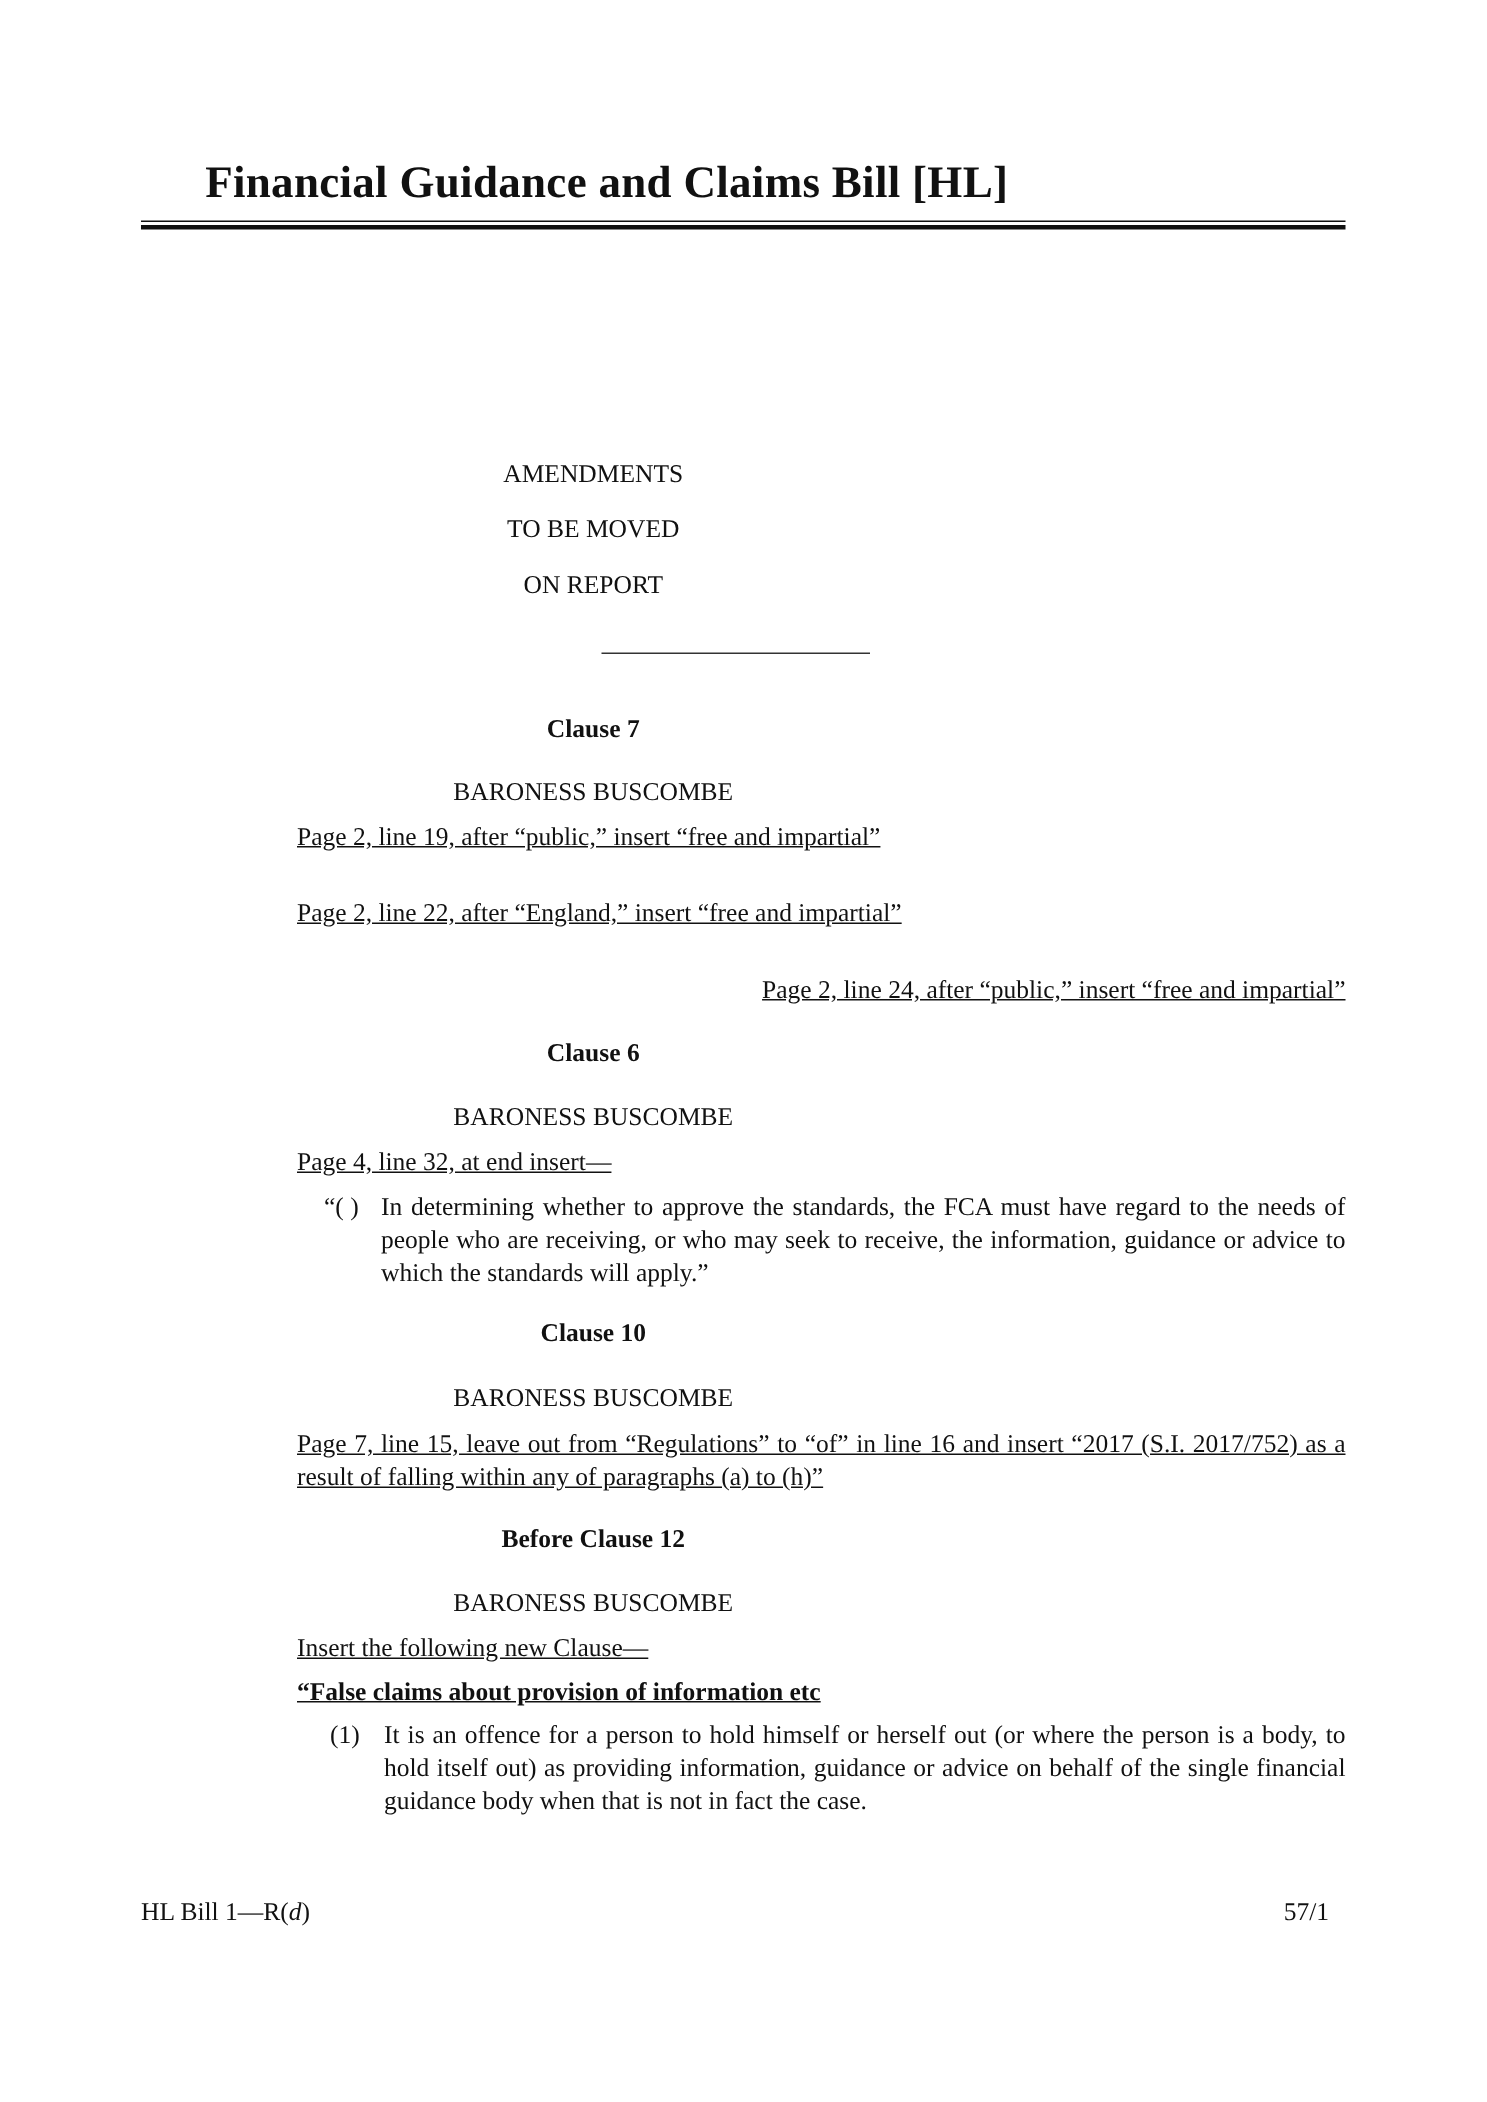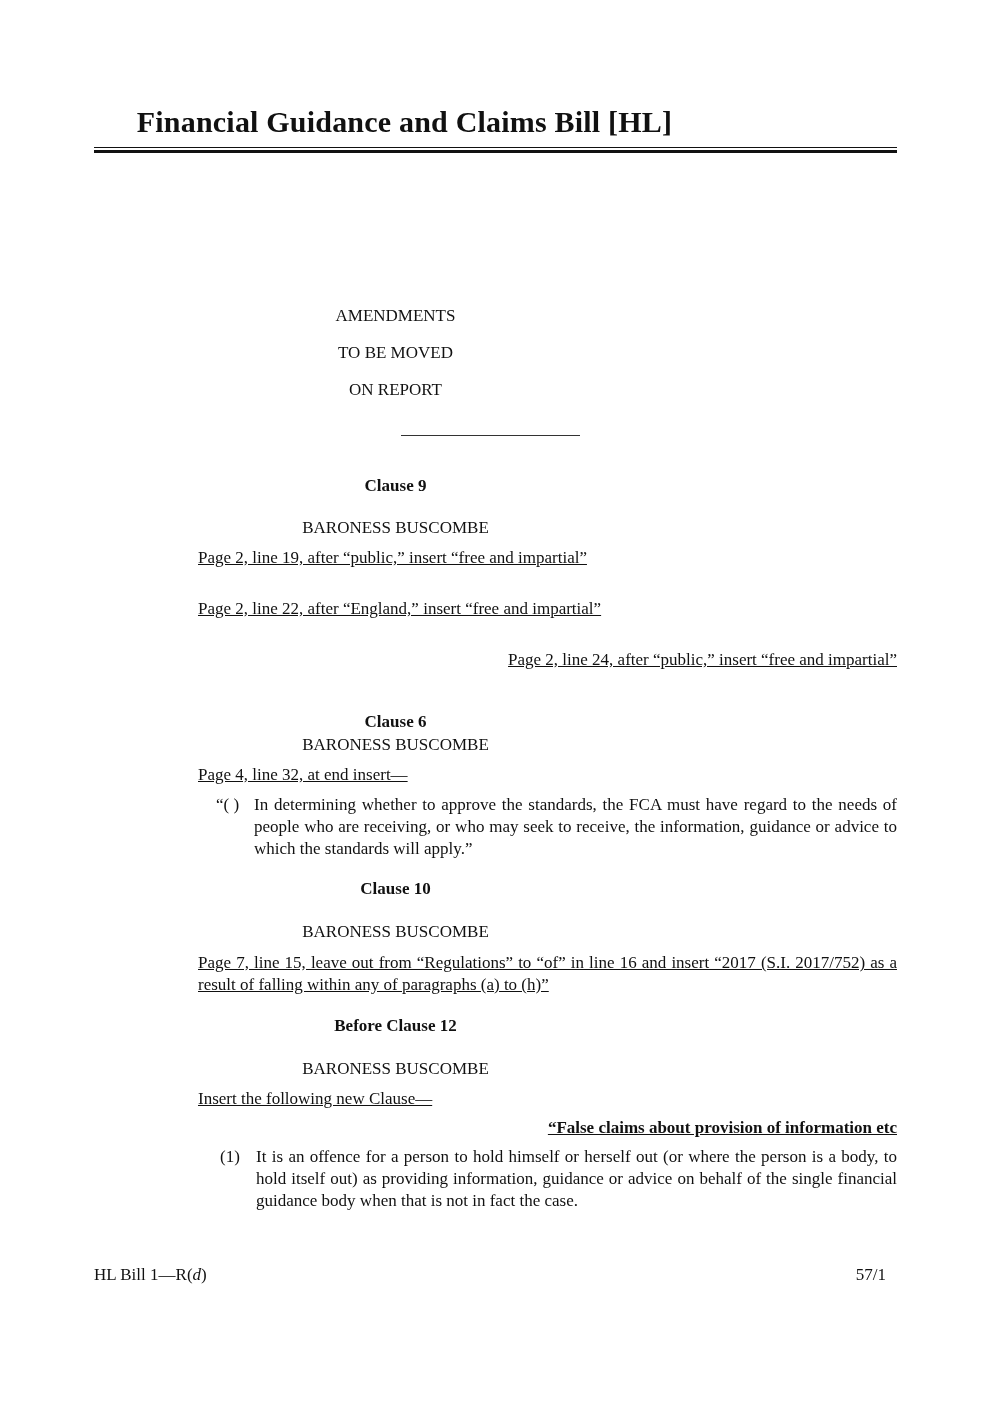--- a/index.html
+++ b/index.html
@@ -35,41 +35,41 @@
 
 <div class="abs title">Financial Guidance and Claims Bill [HL]</div>
 <div class="abs rule-thin"></div>
 <div class="abs rule-thick"></div>
 
 <div class="abs center heading" style="top:306px;">AMENDMENTS</div>
 <div class="abs center heading" style="top:343px;">TO BE MOVED</div>
 <div class="abs center heading" style="top:380px;">ON REPORT</div>
 <div class="abs short-rule"></div>
 
-<div class="abs center bold" style="top:476px;">Clause 9</div>
+<div class="abs center bold" style="top:476px;">Clause 7</div>
 <div class="abs center" style="top:518px;">BARONESS BUSCOMBE</div>
 <div class="abs para" style="top:547px;">Page 2, line 19, after “public,” insert “free and impartial”</div>
 <div class="abs para" style="top:598px;">Page 2, line 22, after “England,” insert “free and impartial”</div>
 <div class="abs para" style="top:649px;text-align:right;">Page 2, line 24, after “public,” insert “free and impartial”</div>
 
-<div class="abs center bold" style="top:692px;margin-top:20px;">Clause 6</div>
+<div class="abs center bold" style="top:692px;">Clause 6</div>
 <div class="abs center" style="top:735px;">BARONESS BUSCOMBE</div>
 <div class="abs para" style="top:764px;">Page 4, line 32, at end insert—</div>
 <div class="abs sub" style="top:794px;">
   <span class="num">“( )</span>
   <span class="txt">In determining whether to approve the standards, the FCA must have regard to the needs of people who are receiving, or who may seek to receive, the information, guidance or advice to which the standards will apply.”</span>
 </div>
 
 <div class="abs center bold" style="top:879px;">Clause 10</div>
 <div class="abs center" style="top:922px;">BARONESS BUSCOMBE</div>
 <div class="abs para justify" style="top:952px;">Page 7, line 15, leave out from “Regulations” to “of” in line 16 and insert “2017 (S.I. 2017/752) as a result of falling within any of paragraphs (a) to (h)”</div>
 
 <div class="abs center bold" style="top:1016px;">Before Clause 12</div>
 <div class="abs center" style="top:1059px;">BARONESS BUSCOMBE</div>
 <div class="abs para" style="top:1088px;">Insert the following new Clause—</div>
-<div class="abs para bold" style="top:1117px;text-align:right;">“False claims about provision of information etc</div>
+<div class="abs para bold" style="top:1117px;">“False claims about provision of information etc</div>
 <div class="abs sub1" style="top:1146px;">
   <span class="num">(1)</span>
   <span class="txt">It is an offence for a person to hold himself or herself out (or where the person is a body, to hold itself out) as providing information, guidance or advice on behalf of the single financial guidance body when that is not in fact the case.</span>
 </div>
 
 <div class="abs footer-left"><span>HL Bill 1—R(</span><i>d</i><span>)</span></div>
 <div class="abs footer-right">57/1</div>
 
 </body></html>

